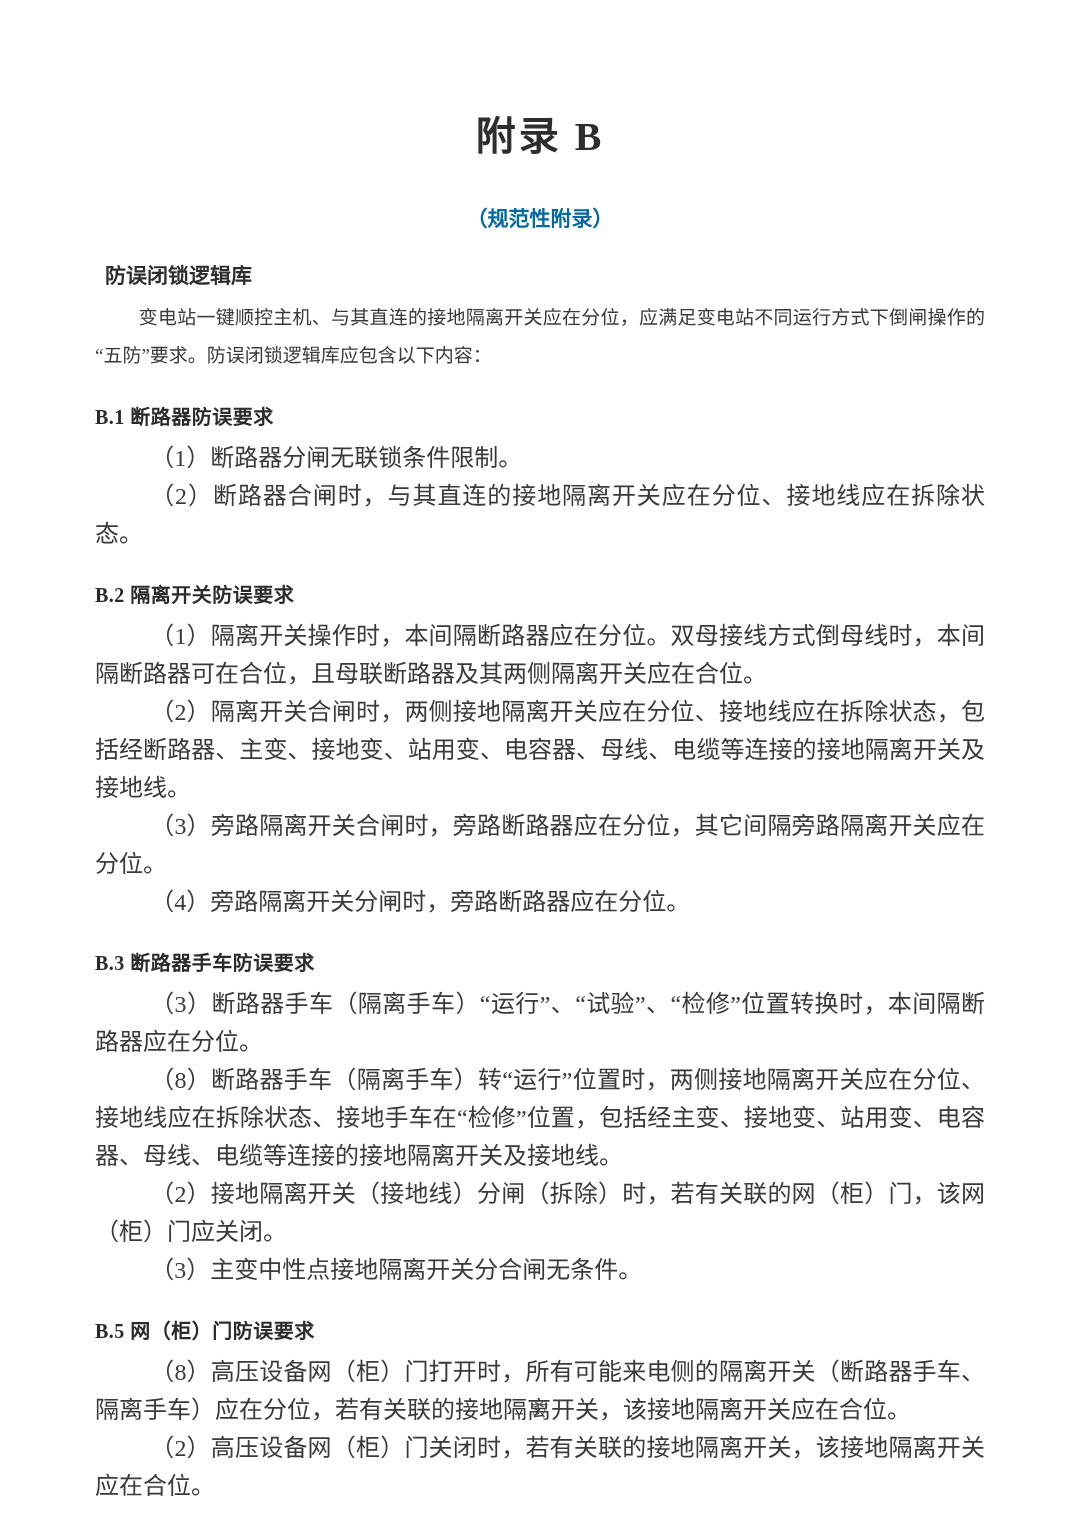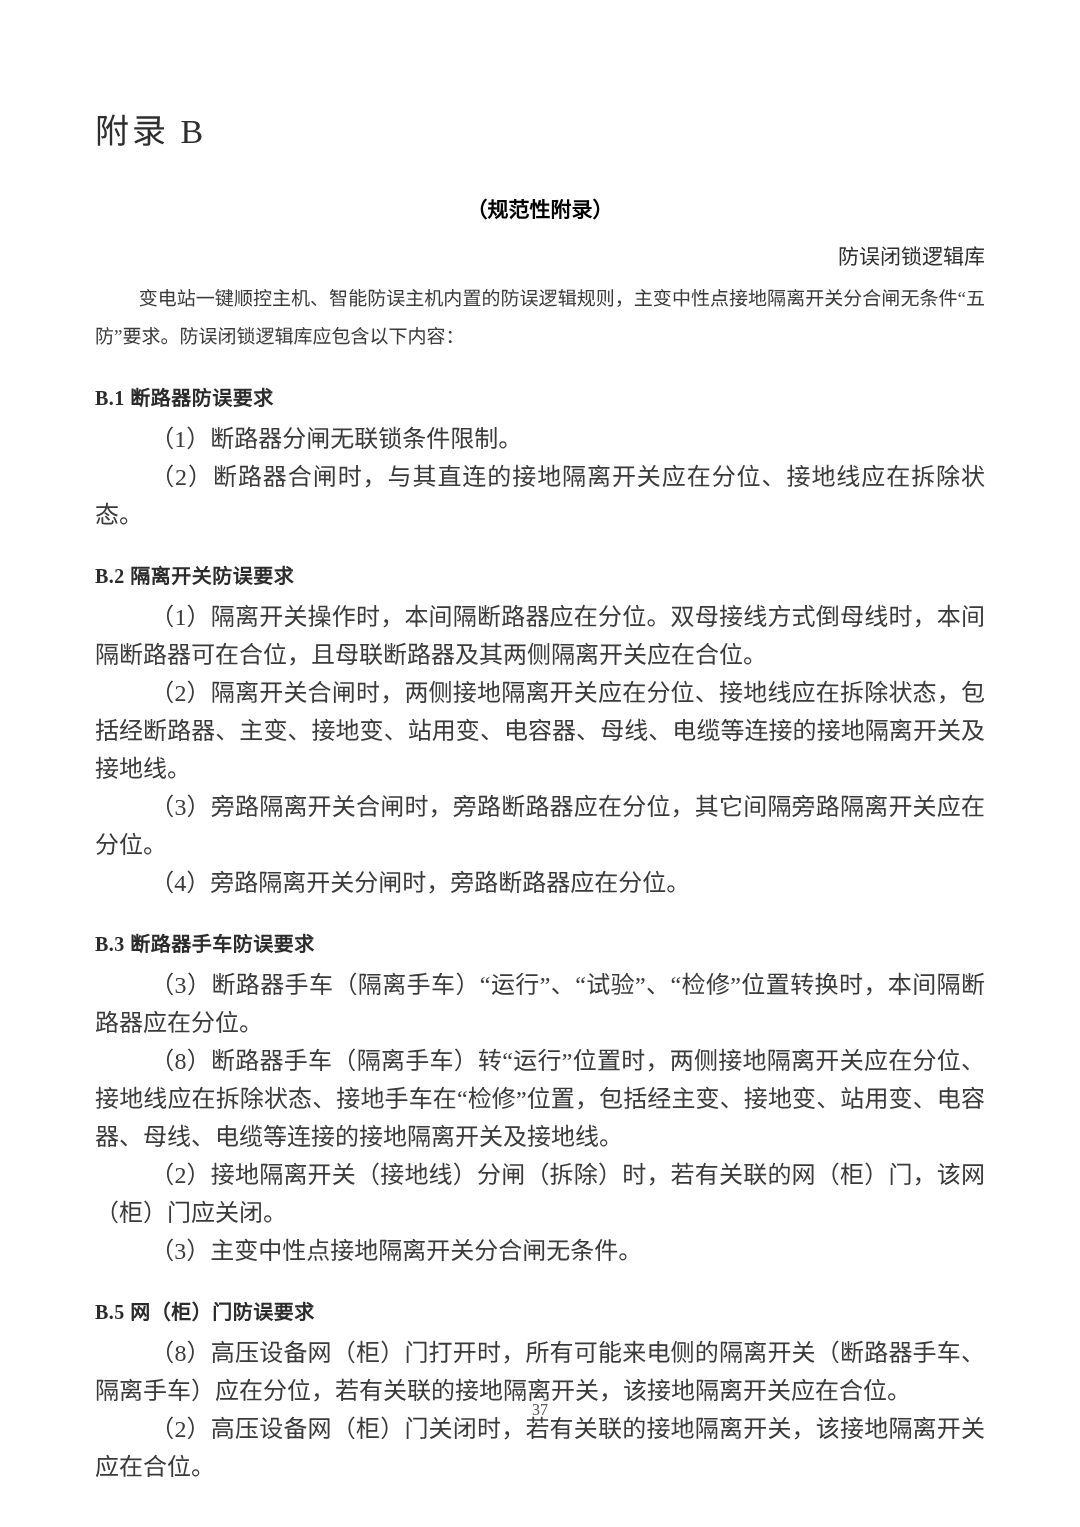--- a/index.html
+++ b/index.html
@@ -15,39 +15,40 @@
     background: #ffffff;
     box-sizing: border-box;
     padding: 0 95px;
     font-family: "Liberation Serif", "DejaVu Serif", serif;
     color: #3a3a3a;
     overflow: hidden;
   }
   .doc-title {
     margin: 0;
     padding-top: 104px;
-    font-size: 34px;
-    font-weight: normal;
+    text-align: center;
+    font-size: 40px;
+    font-weight: bold;
     color: #2e2e2e;
     letter-spacing: 3px;
   }
   .doc-subtitle {
     margin: 0;
     padding-top: 40px;
     text-align: center;
     font-size: 21px;
     font-weight: bold;
-    color: #000000;
+    color: #0369a1;
   }
   .doc-section-title {
-    margin: 0;
+    margin: 10px;
     padding-top: 17px;
-    text-align: right;
+    text-align: left;
     font-size: 21px;
-    font-weight: normal;
+    font-weight: bold;
     color: #2e2e2e;
   }
   .intro {
     margin: 10px 0 0 0;
     font-size: 19px;
     line-height: 38px;
     text-align: justify;
     text-indent: 2.3em;
     color: #3a3a3a;
   }
@@ -80,21 +81,21 @@
 </style>
 </head>
 <body>
 
 <div class="page">
 
   <h1 class="doc-title">附录 B</h1>
   <div class="doc-subtitle">（规范性附录）</div>
   <div class="doc-section-title">防误闭锁逻辑库</div>
 
-  <p class="intro">变电站一键顺控主机、智能防误主机内置的防误逻辑规则，主变中性点接地隔离开关分合闸无条件“五防”要求。防误闭锁逻辑库应包含以下内容：</p>
+  <p class="intro">变电站一键顺控主机、与其直连的接地隔离开关应在分位，应满足变电站不同运行方式下倒闸操作的“五防”要求。防误闭锁逻辑库应包含以下内容：</p>
 
   <div class="section">
     <h2 class="sec-heading">B.1 断路器防误要求</h2>
     <p class="item">（1）断路器分闸无联锁条件限制。</p>
     <p class="item">（2）断路器合闸时，与其直连的接地隔离开关应在分位、接地线应在拆除状态。</p>
   </div>
 
   <div class="section">
     <h2 class="sec-heading">B.2 隔离开关防误要求</h2>
     <p class="item">（1）隔离开关操作时，本间隔断路器应在分位。双母接线方式倒母线时，本间隔断路器可在合位，且母联断路器及其两侧隔离开关应在合位。</p>

